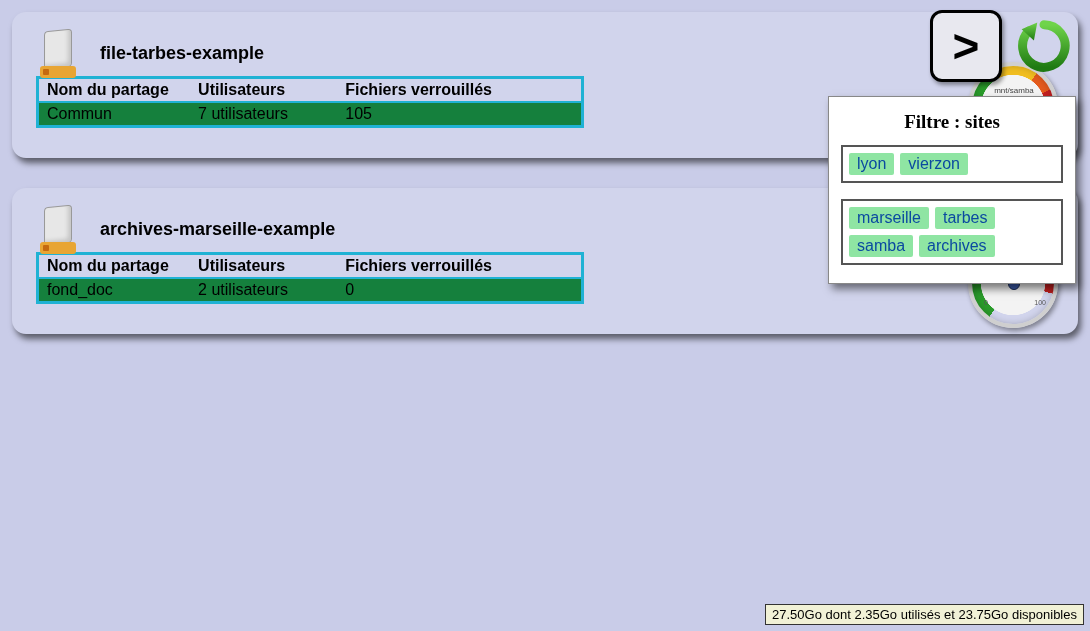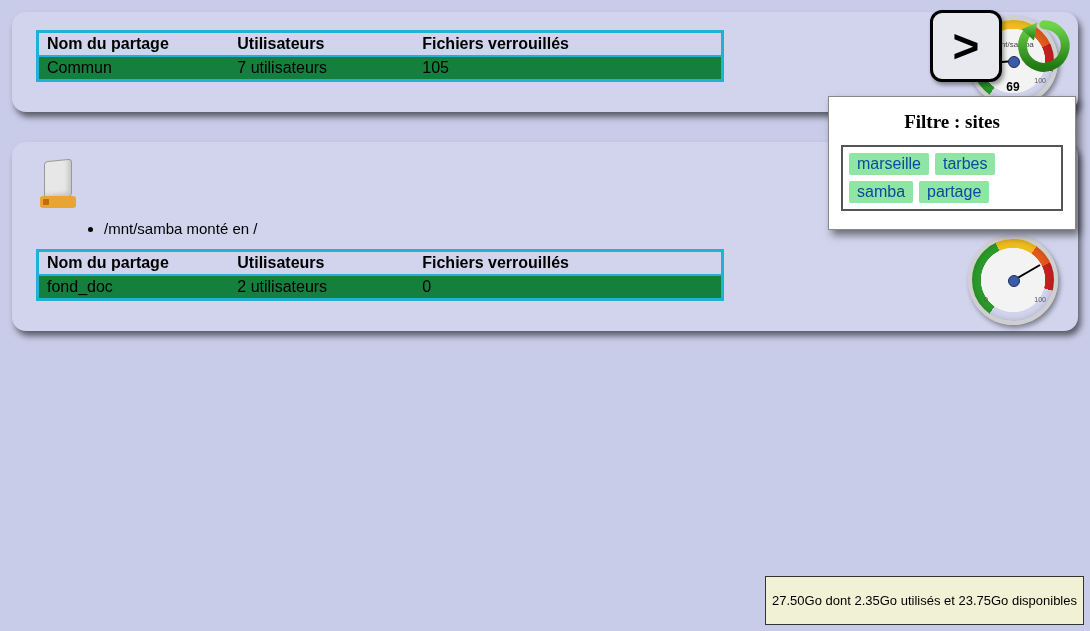--- a/index.html
+++ b/index.html
@@ -25,21 +25,21 @@
   }
   .server-icon .base::before{
     content:"";position:absolute;left:3px;top:3px;width:6px;height:6px;
     background:#c46a10;border-radius:1px;
   }
   .server-title{font-weight:bold;font-size:18px;}
   .mount-list{margin:14px 0 12px 28px;font-size:15px;}
   .mount-list li{margin:2px 0;}
   .share-table{
     border:3px solid #1fb2d4;
-    width:688px;
+    width:548px;
     font-size:16px;
     border-collapse:collapse;
   }
   .share-table th,.share-table td{
     text-align:left;padding:2px 8px;
   }
   .share-table thead tr{border-bottom:2px solid #1fb2d4;}
   .share-table thead th{font-weight:bold;}
   .share-table tbody tr{background:#15803d;}
   .gauge{
@@ -111,21 +111,21 @@
   }
   .chip{
     background:#8fe5a3;color:#0b4aa0;padding:2px 8px;border-radius:2px;
     font-size:16px;cursor:pointer;
   }
 
   
   .tooltip{
     position:absolute;right:6px;bottom:6px;
     background:#f1f1d6;border:1px solid #333;
-    font-size:13px;padding:16px 6px;z-index:10;
+    font-size:13px;padding:2px 6px;z-index:10;
   }
 </style>
 </head>
 <body>
 
 <div class="top-controls">
   <div class="next-btn">&gt;</div>
   <div class="refresh-btn">
     <svg viewBox="0 0 100 100">
       <defs>
@@ -135,30 +135,41 @@
         </linearGradient>
       </defs>
       <path d="M50 12 a38 38 0 1 1 -27 11" fill="none" stroke="url(#g)" stroke-width="16" stroke-linecap="round"></path>
       <polygon points="10,20 38,8 32,40" fill="url(#g)"></polygon>
     </svg>
   </div>
 </div>
 
 <div class="filter-panel">
   <h2>Filtre : sites</h2>
+  <div class="chip-box" id="avail-box">
+      <span class="chip">lyon</span>
+      <span class="chip">vierzon</span>
+    </div>
   <div class="chip-box" id="active-box" style="margin-bottom:0">
       <span class="chip">marseille</span>
       <span class="chip">tarbes</span>
       <span class="chip">samba</span>
-      <span class="chip">partage</span>
+      <span class="chip">archives</span>
     </div>
 </div>
 
 <div id="cards">
     <div class="card">
+    <div class="card-header">
+      <div class="server-icon">
+        <div class="box"></div>
+          <div class="base"></div>
+      </div>
+      <div class="server-title">file-tarbes-example</div>
+    </div>
     <table class="share-table">
       <colgroup>
           <col style="width:28%">
           <col style="width:27%">
           <col style="width:45%">
         </colgroup>
       <thead>
           <tr>
         <th>Nom du partage</th>
         <th>Utilisateurs</th>
@@ -183,24 +194,22 @@
         <div class="value">69</div>
       </div>
     </div>
   </div>
     <div class="card">
     <div class="card-header">
       <div class="server-icon">
         <div class="box"></div>
           <div class="base"></div>
       </div>
-    </div>
-    <ul class="mount-list">
-      <li>/mnt/samba monté en /</li>
-    </ul>
+      <div class="server-title">archives-marseille-example</div>
+    </div>
     <table class="share-table">
       <colgroup>
           <col style="width:28%">
           <col style="width:27%">
           <col style="width:45%">
         </colgroup>
       <thead>
           <tr>
         <th>Nom du partage</th>
         <th>Utilisateurs</th>

